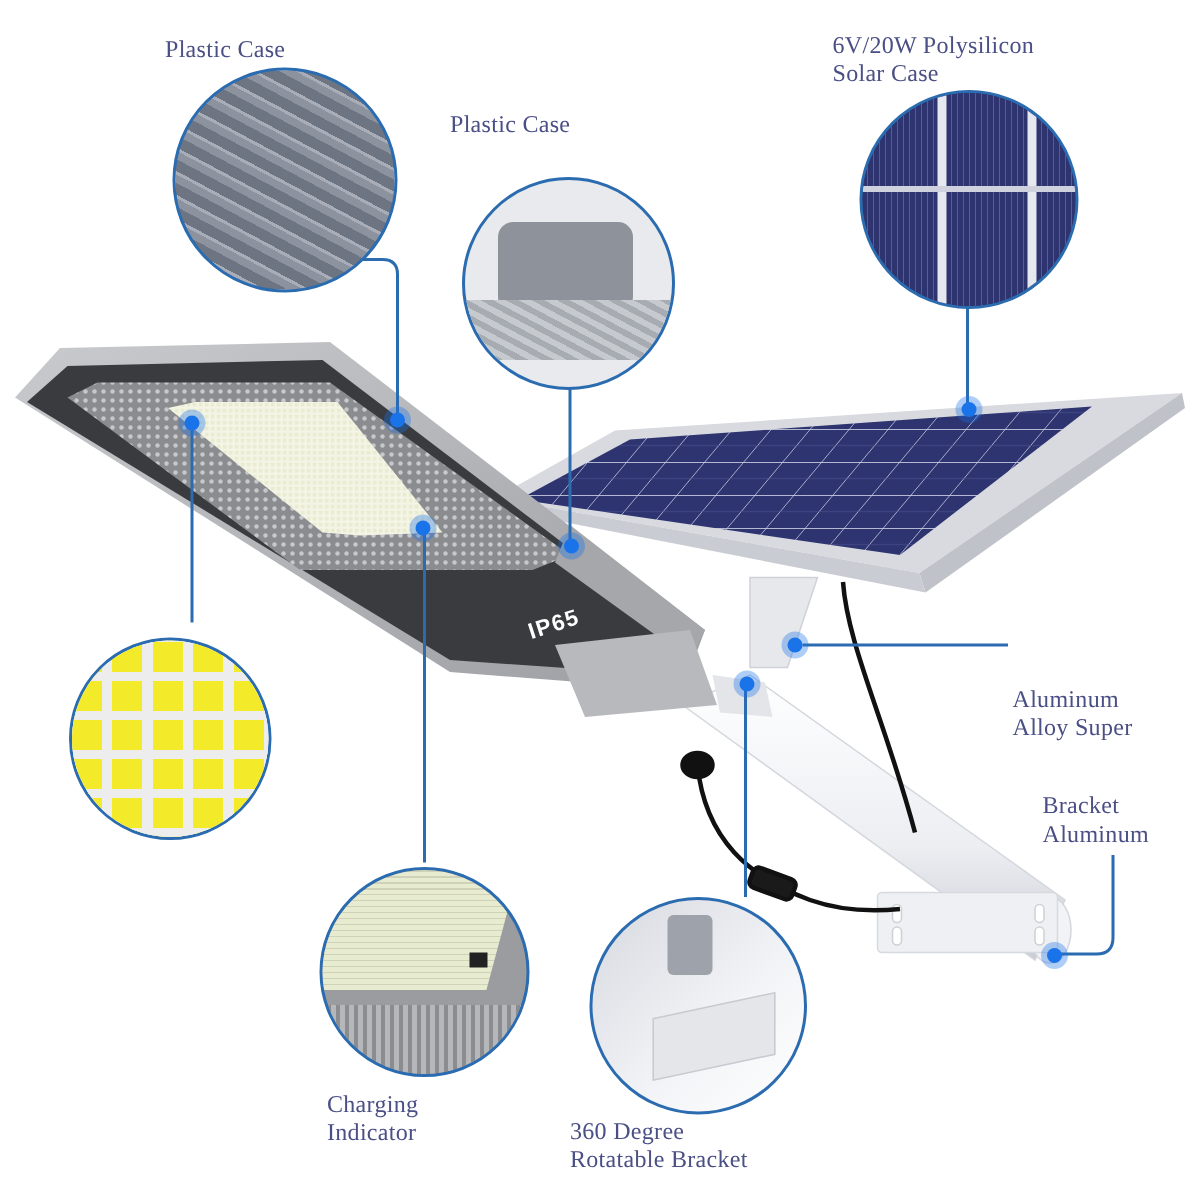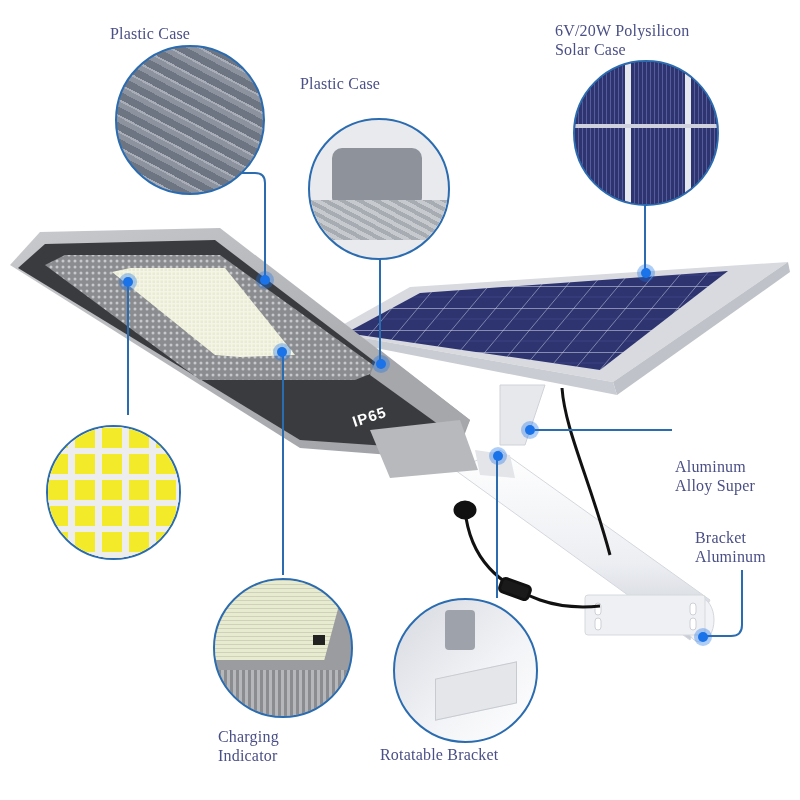--- a/index.html
+++ b/index.html
@@ -162,14 +162,15 @@
 
 <div class="label" style="left:25px;top:574px;width:180px;">
 </div>
 
 <div class="label" style="left:218px;top:727px;width:130px;">
   <div>Charging</div>
   <div>Indicator</div>
 </div>
 
 <div class="label" style="left:380px;top:745px;width:175px;">
+  <div>360 Degree</div>
   <div>Rotatable Bracket</div>
 </div>
 
 </body></html>

